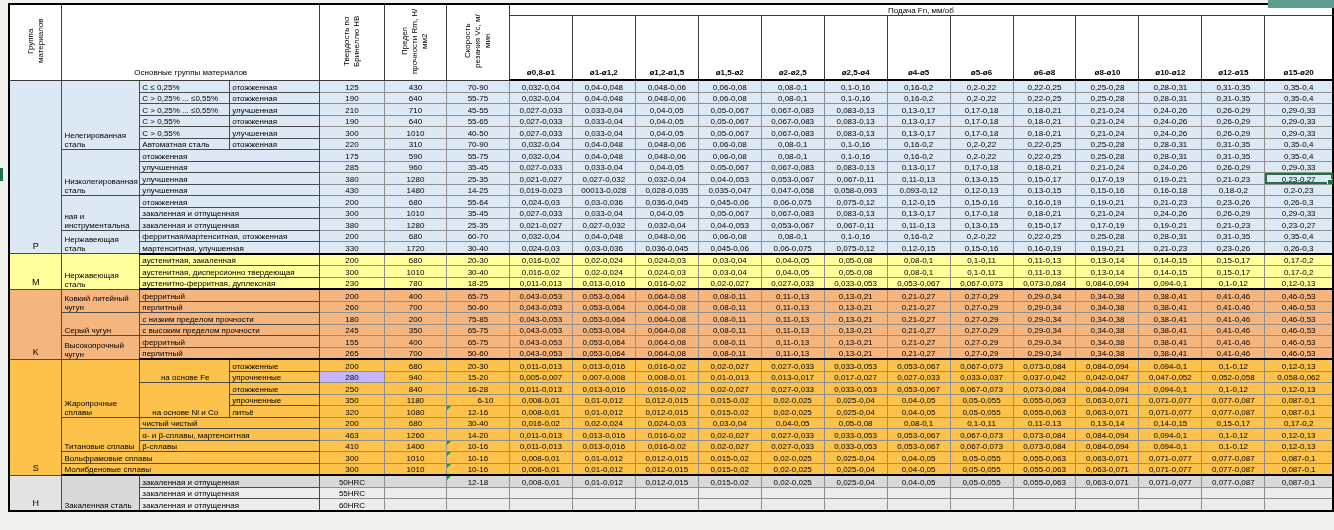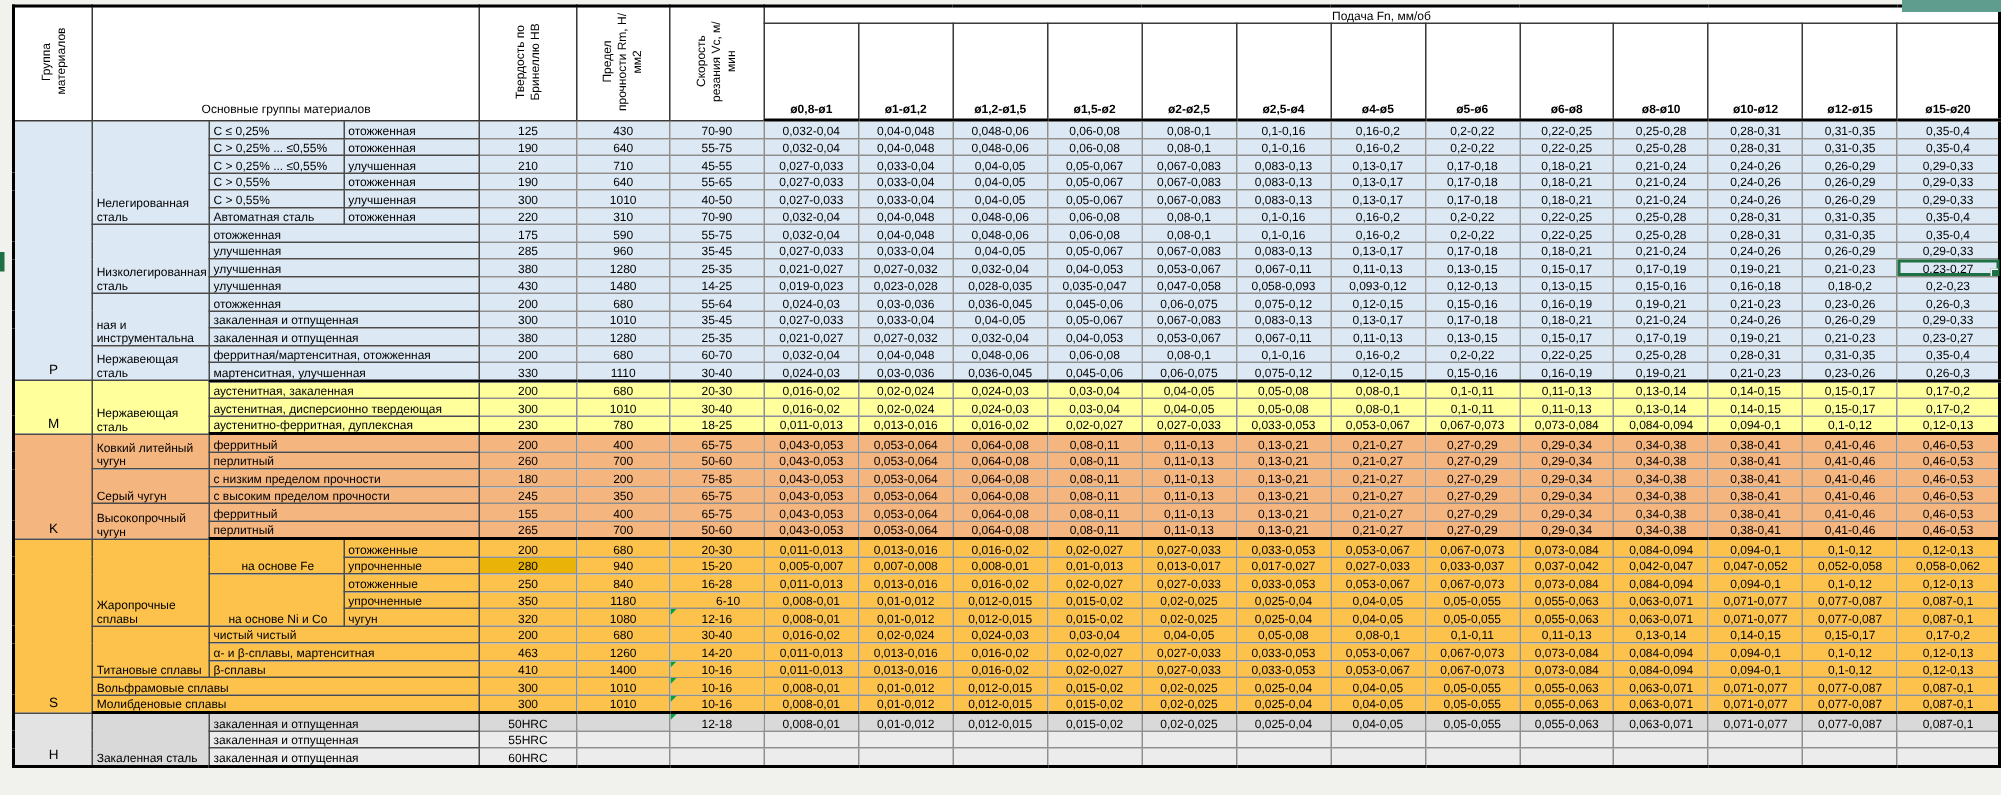--- a/index.html
+++ b/index.html
@@ -268,21 +268,21 @@
           <td class="num feed" style="background: rgb(220, 233, 245);">0,19-0,21</td>
           <td class="num feed" style="background: rgb(220, 233, 245);">0,21-0,23</td>
           <td class="num feed sel rel" style="background: rgb(220, 233, 245);">0,23-0,27<span class="handle"></span></td>
         </tr>
         <tr>
           <td class="desc" colspan="2" style="background: rgb(220, 233, 245);">улучшенная</td>
           <td class="num" style="background: rgb(220, 233, 245);">430</td>
           <td class="num" style="background: rgb(220, 233, 245);">1480</td>
           <td class="num" style="background: rgb(220, 233, 245);">14-25</td>
           <td class="num feed" style="background: rgb(220, 233, 245);">0,019-0,023</td>
-          <td class="num feed" style="background: rgb(220, 233, 245);">0,023-0,028</td>
+          <td class="num feed" style="background: rgb(220, 233, 245);">00013-0,028</td>
           <td class="num feed" style="background: rgb(220, 233, 245);">0,028-0,035</td>
           <td class="num feed" style="background: rgb(220, 233, 245);">0,035-0,047</td>
           <td class="num feed" style="background: rgb(220, 233, 245);">0,047-0,058</td>
           <td class="num feed" style="background: rgb(220, 233, 245);">0,058-0,093</td>
           <td class="num feed" style="background: rgb(220, 233, 245);">0,093-0,12</td>
           <td class="num feed" style="background: rgb(220, 233, 245);">0,12-0,13</td>
           <td class="num feed" style="background: rgb(220, 233, 245);">0,13-0,15</td>
           <td class="num feed" style="background: rgb(220, 233, 245);">0,15-0,16</td>
           <td class="num feed" style="background: rgb(220, 233, 245);">0,16-0,18</td>
           <td class="num feed" style="background: rgb(220, 233, 245);">0,18-0,2</td>
@@ -362,21 +362,21 @@
           <td class="num feed" style="background: rgb(220, 233, 245);">0,2-0,22</td>
           <td class="num feed" style="background: rgb(220, 233, 245);">0,22-0,25</td>
           <td class="num feed" style="background: rgb(220, 233, 245);">0,25-0,28</td>
           <td class="num feed" style="background: rgb(220, 233, 245);">0,28-0,31</td>
           <td class="num feed" style="background: rgb(220, 233, 245);">0,31-0,35</td>
           <td class="num feed" style="background: rgb(220, 233, 245);">0,35-0,4</td>
         </tr>
         <tr class="glast">
           <td class="desc" colspan="2" style="background: rgb(220, 233, 245);">мартенситная, улучшенная</td>
           <td class="num" style="background: rgb(220, 233, 245);">330</td>
-          <td class="num" style="background: rgb(220, 233, 245);">1110</td>
+          <td class="num" style="background: rgb(220, 233, 245);">1720</td>
           <td class="num" style="background: rgb(220, 233, 245);">30-40</td>
           <td class="num feed" style="background: rgb(220, 233, 245);">0,024-0,03</td>
           <td class="num feed" style="background: rgb(220, 233, 245);">0,03-0,036</td>
           <td class="num feed" style="background: rgb(220, 233, 245);">0,036-0,045</td>
           <td class="num feed" style="background: rgb(220, 233, 245);">0,045-0,06</td>
           <td class="num feed" style="background: rgb(220, 233, 245);">0,06-0,075</td>
           <td class="num feed" style="background: rgb(220, 233, 245);">0,075-0,12</td>
           <td class="num feed" style="background: rgb(220, 233, 245);">0,12-0,15</td>
           <td class="num feed" style="background: rgb(220, 233, 245);">0,15-0,16</td>
           <td class="num feed" style="background: rgb(220, 233, 245);">0,16-0,19</td>
@@ -579,21 +579,21 @@
           <td class="num feed" style="background: rgb(252, 194, 75);">0,053-0,067</td>
           <td class="num feed" style="background: rgb(252, 194, 75);">0,067-0,073</td>
           <td class="num feed" style="background: rgb(252, 194, 75);">0,073-0,084</td>
           <td class="num feed" style="background: rgb(252, 194, 75);">0,084-0,094</td>
           <td class="num feed" style="background: rgb(252, 194, 75);">0,094-0,1</td>
           <td class="num feed" style="background: rgb(252, 194, 75);">0,1-0,12</td>
           <td class="num feed" style="background: rgb(252, 194, 75);">0,12-0,13</td>
         </tr>
         <tr>
           <td class="desc" style="background: rgb(252, 194, 75);">упрочненные</td>
-          <td class="num" style="background: #eab308;">280</td>
+          <td class="num" style="background: #c4b5fd;">280</td>
           <td class="num" style="background: rgb(252, 194, 75);">940</td>
           <td class="num" style="background: rgb(252, 194, 75);">15-20</td>
           <td class="num feed" style="background: rgb(252, 194, 75);">0,005-0,007</td>
           <td class="num feed" style="background: rgb(252, 194, 75);">0,007-0,008</td>
           <td class="num feed" style="background: rgb(252, 194, 75);">0,008-0,01</td>
           <td class="num feed" style="background: rgb(252, 194, 75);">0,01-0,013</td>
           <td class="num feed" style="background: rgb(252, 194, 75);">0,013-0,017</td>
           <td class="num feed" style="background: rgb(252, 194, 75);">0,017-0,027</td>
           <td class="num feed" style="background: rgb(252, 194, 75);">0,027-0,033</td>
           <td class="num feed" style="background: rgb(252, 194, 75);">0,033-0,037</td>
@@ -636,21 +636,21 @@
           <td class="num feed" style="background: rgb(252, 194, 75);">0,025-0,04</td>
           <td class="num feed" style="background: rgb(252, 194, 75);">0,04-0,05</td>
           <td class="num feed" style="background: rgb(252, 194, 75);">0,05-0,055</td>
           <td class="num feed" style="background: rgb(252, 194, 75);">0,055-0,063</td>
           <td class="num feed" style="background: rgb(252, 194, 75);">0,063-0,071</td>
           <td class="num feed" style="background: rgb(252, 194, 75);">0,071-0,077</td>
           <td class="num feed" style="background: rgb(252, 194, 75);">0,077-0,087</td>
           <td class="num feed" style="background: rgb(252, 194, 75);">0,087-0,1</td>
         </tr>
         <tr>
-          <td class="desc" style="background: rgb(252, 194, 75);">чугун</td>
+          <td class="desc" style="background: rgb(252, 194, 75);">литьё</td>
           <td class="num" style="background: rgb(252, 194, 75);">320</td>
           <td class="num" style="background: rgb(252, 194, 75);">1080</td>
           <td class="num rel" style="background: rgb(252, 194, 75);">12-16<span class="flagtri"></span></td>
           <td class="num feed" style="background: rgb(252, 194, 75);">0,008-0,01</td>
           <td class="num feed" style="background: rgb(252, 194, 75);">0,01-0,012</td>
           <td class="num feed" style="background: rgb(252, 194, 75);">0,012-0,015</td>
           <td class="num feed" style="background: rgb(252, 194, 75);">0,015-0,02</td>
           <td class="num feed" style="background: rgb(252, 194, 75);">0,02-0,025</td>
           <td class="num feed" style="background: rgb(252, 194, 75);">0,025-0,04</td>
           <td class="num feed" style="background: rgb(252, 194, 75);">0,04-0,05</td>

